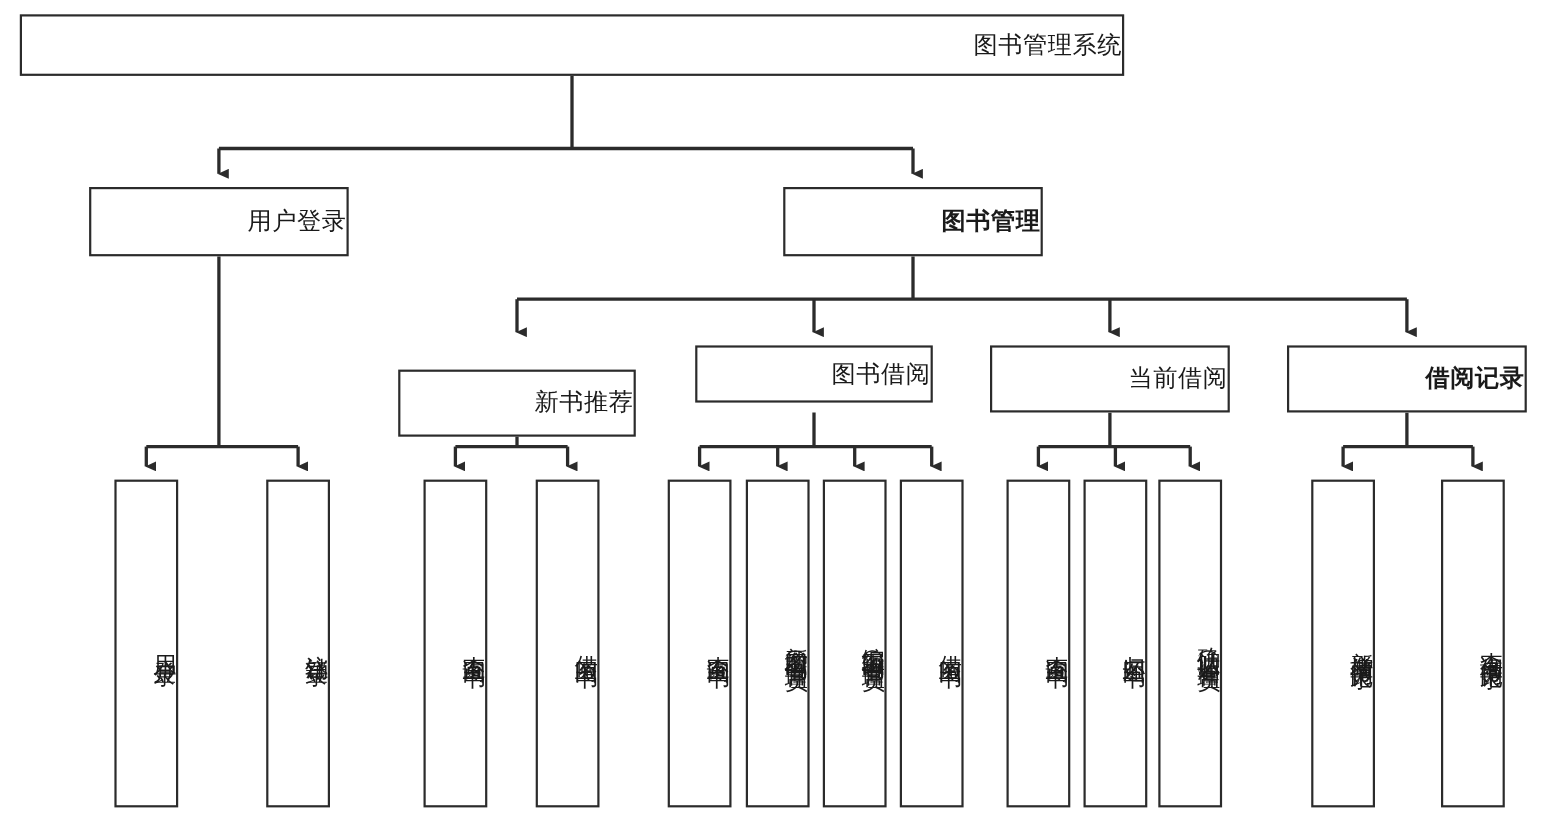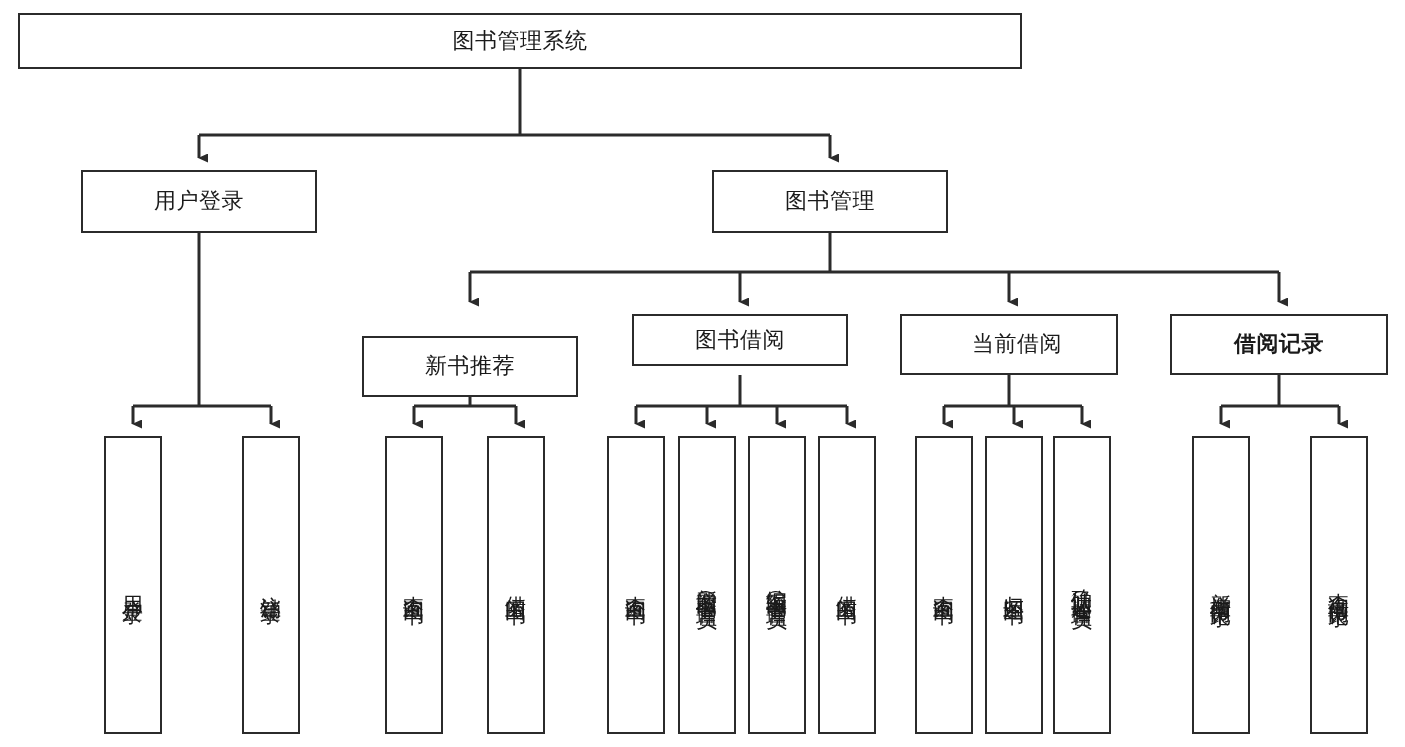--- a/index.html
+++ b/index.html
@@ -20,21 +20,21 @@
     width: 1405px;
     height: 747px;
   }
   .node-box {
     position: absolute;
     box-sizing: border-box;
     border: 2px solid #2b2b2b;
     background: #ffffff;
     display: flex;
     align-items: center;
-    justify-content: center;
+    justify-content: flex-end;
     overflow: hidden;
   }
   .node-label-h {
     font-size: 22px;
     color: #1a1a1a;
     line-height: 1.2;
     white-space: nowrap;
     letter-spacing: 0.5px;
   }
   .node-label-v {
@@ -112,21 +112,21 @@
       </g>
   </svg>
 
   <div id="nodes-layer">
       <div class="node-box" style="left: 18px; top: 13px; width: 1004px; height: 56px;">
         <span class="node-label-h">图书管理系统</span>
       </div>
       <div class="node-box" style="left: 81px; top: 170px; width: 236px; height: 63px;">
         <span class="node-label-h">用户登录</span>
       </div>
-      <div class="node-box" style="left: 712px; top: 170px; width: 236px; height: 63px;">
+      <div class="node-box" style="left: 712px; top: 170px; width: 236px; height: 63px; font-weight: bold;">
         <span class="node-label-h">图书管理</span>
       </div>
       <div class="node-box" style="left: 362px; top: 314px; width: 216px; height: 61px; margin-top: 22px;">
         <span class="node-label-h">新书推荐</span>
       </div>
       <div class="node-box" style="left: 632px; top: 314px; width: 216px; height: 52px;">
         <span class="node-label-h">图书借阅</span>
       </div>
       <div class="node-box" style="left: 900px; top: 314px; width: 218px; height: 61px; padding-left: 16px;">
         <span class="node-label-h">当前借阅</span>

